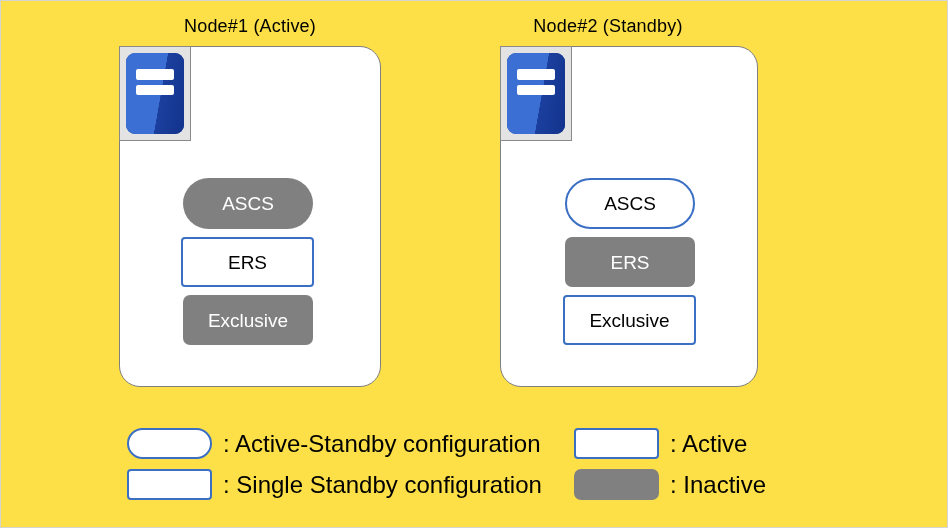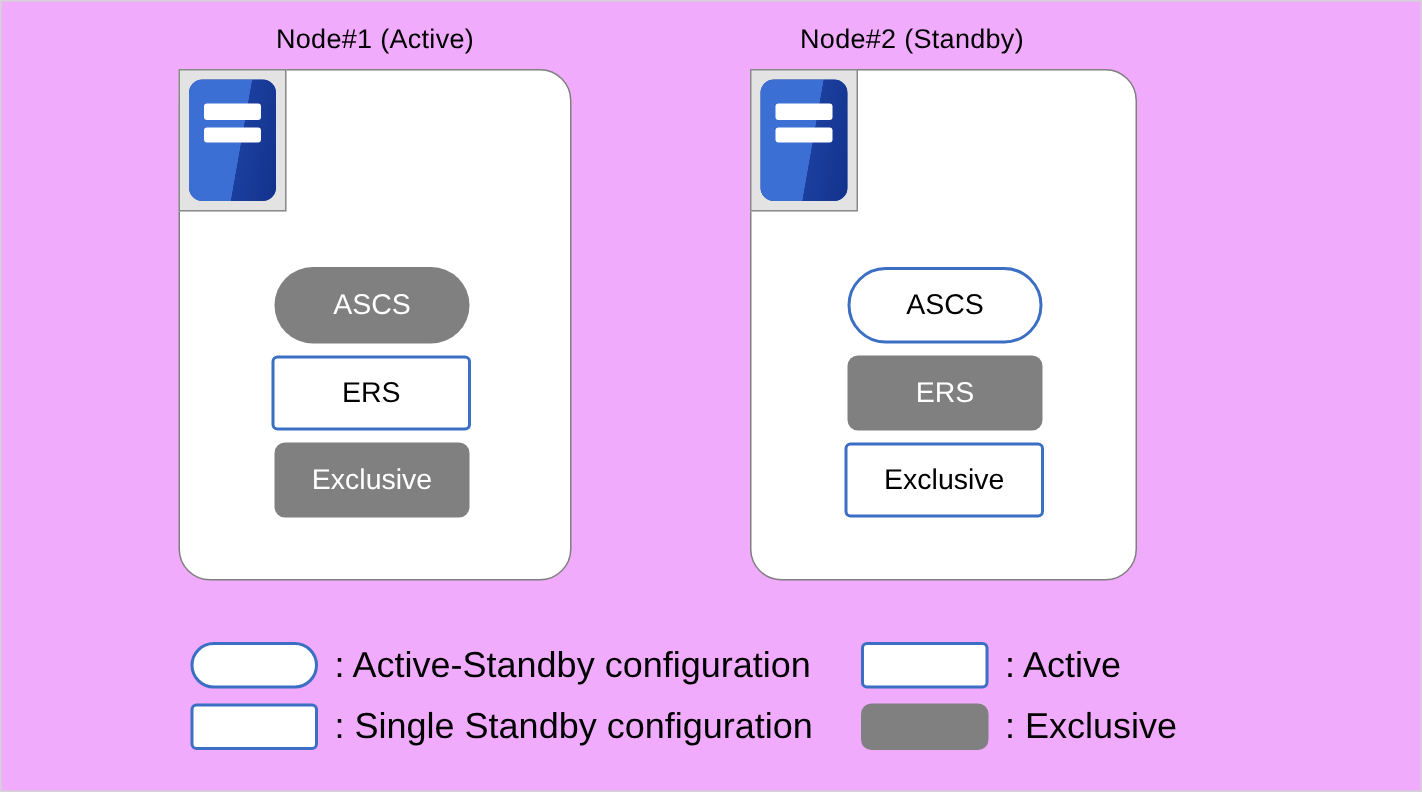--- a/index.html
+++ b/index.html
@@ -9,21 +9,21 @@
     background: #ffffff;
   }
   body {
     font-family: "Liberation Sans", sans-serif;
   }
 
   .canvas {
     position: relative;
     width: 946px;
     height: 526px;
-    background: #f0abfc;
+    background: #fde047;
     border: 1px solid #d4d4d4;
     overflow: hidden;
   }
 
   
   .node-title {
     position: absolute;
     font-size: 18px;
     color: #000000;
     white-space: nowrap;
@@ -202,16 +202,16 @@
     <span class="legend-label">: Single Standby configuration</span>
   </div>
 
   <div class="legend-row" id="legend-row-2">
     <span class="legend-swatch active shape-rect"></span>
     <span class="legend-label">: Active</span>
   </div>
 
   <div class="legend-row" id="legend-row-3">
     <span class="legend-swatch inactive shape-rect"></span>
-    <span class="legend-label">: Exclusive</span>
+    <span class="legend-label">: Inactive</span>
   </div>
 
 </div>
 
 </body></html>

